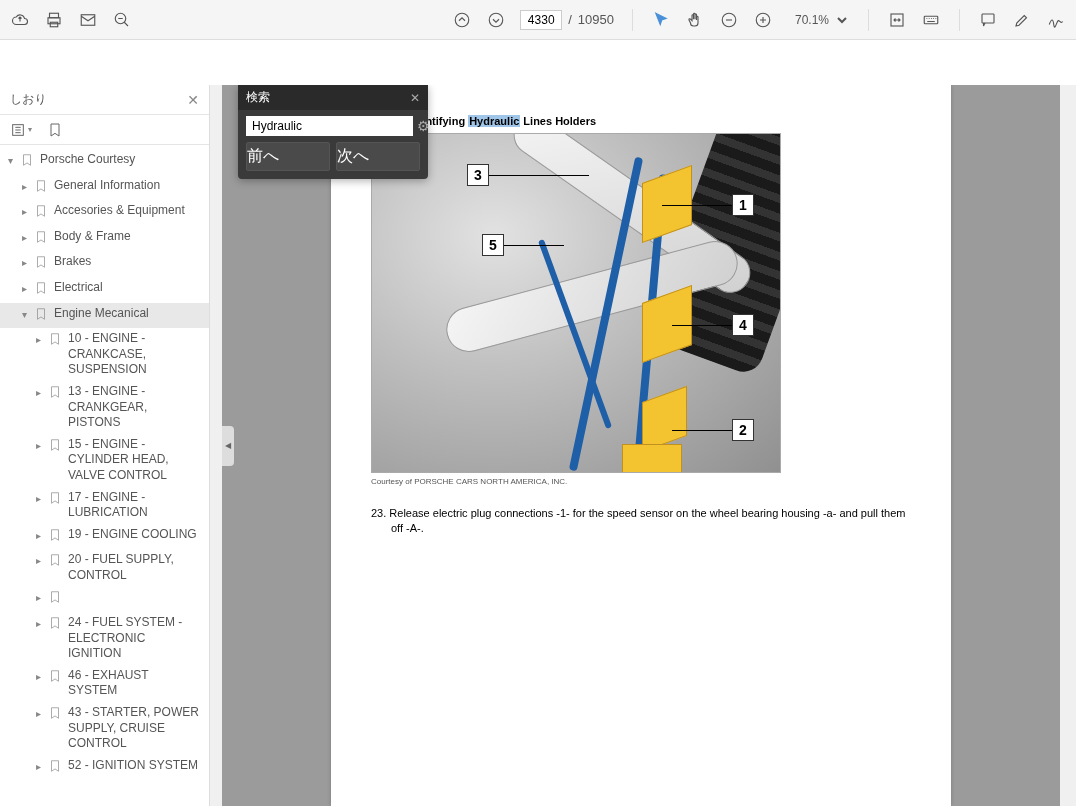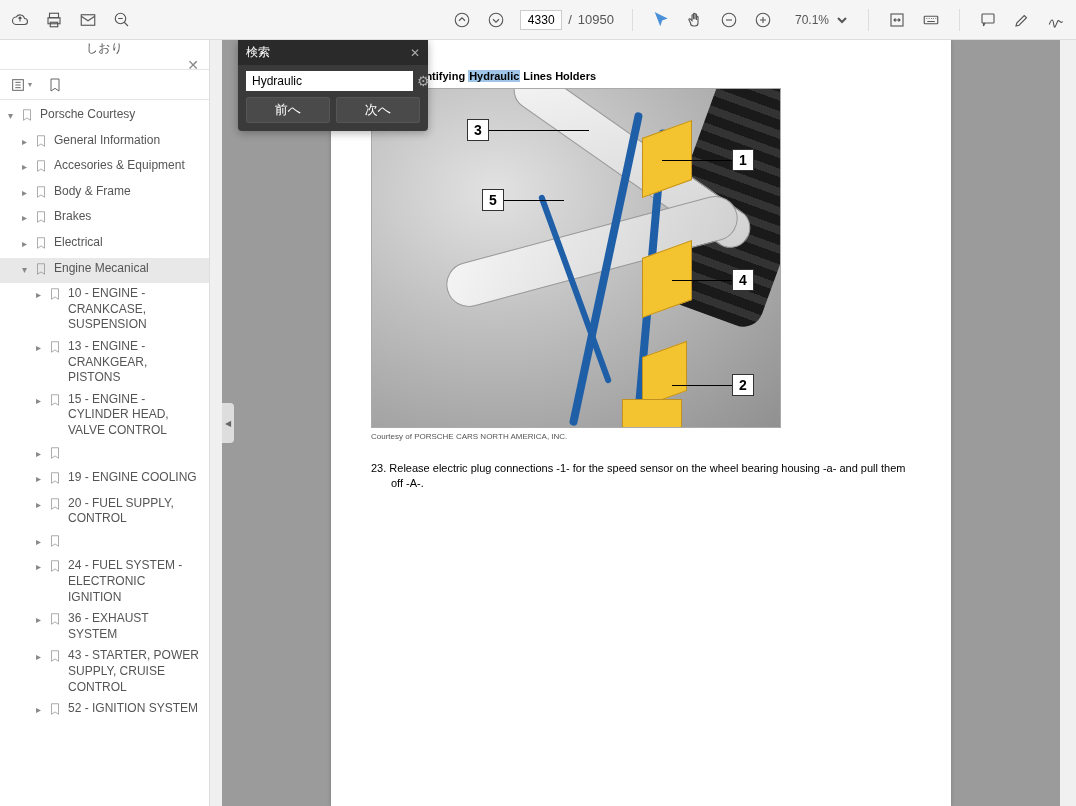--- a/index.html
+++ b/index.html
@@ -1,30 +1,30 @@
 <!DOCTYPE html>
 <html><head>
 <meta charset="utf-8">
 <style>
 * { box-sizing: border-box; margin: 0; padding: 0; }
 body { font-family: "Segoe UI", Arial, sans-serif; font-size: 12px; background: #fff; overflow: hidden; }
-.app { display: flex; flex-direction: column; width: 1076px; height: 806px; }
+.app { display: flex; flex-direction: column; width: 1076px; height: 806px; gap: 45px; }
 .toolbar { height: 40px; background: #f5f5f5; border-bottom: 1px solid #ddd; display: flex; align-items: center; padding: 0 10px; }
 .toolbar-left { display: flex; gap: 14px; align-items: center; }
 .toolbar-right { margin-left: auto; display: flex; gap: 14px; align-items: center; }
 .tb-icon { width: 20px; height: 20px; color: #555; cursor: pointer; display: flex; align-items: center; justify-content: center; }
 .tb-icon svg { width: 18px; height: 18px; stroke: #555; fill: none; stroke-width: 1.5; }
 .page-info { display: flex; align-items: center; gap: 6px; font-size: 13px; color: #555; }
 .page-input { width: 42px; height: 20px; font-size: 12px; text-align: center; border: 1px solid #ccc; }
 .zoom-select { font-size: 12px; color: #555; padding: 2px 4px; border: none; background: transparent; }
 .sep { width: 1px; height: 22px; background: #ddd; margin: 0 4px; }
 
 .main { display: flex; flex: 1; overflow: hidden; }
 .sidebar { width: 210px; background: #fff; border-right: 1px solid #ddd; display: flex; flex-direction: column; }
-.sidebar-header { height: 30px; display: flex; align-items: center; padding: 0 10px; border-bottom: 1px solid #e5e5e5; color: #555; font-size: 12px; flex-direction: column; }
+.sidebar-header { height: 30px; display: flex; align-items: center; padding: 0 10px; border-bottom: 1px solid #e5e5e5; color: #555; font-size: 12px; }
 .sidebar-header .close { margin-left: auto; cursor: pointer; font-size: 14px; color: #888; }
 .sidebar-tabs { height: 30px; display: flex; align-items: center; padding: 0 10px; gap: 12px; border-bottom: 1px solid #e5e5e5; }
 .sidebar-tab { width: 22px; height: 22px; display: flex; align-items: center; justify-content: center; cursor: pointer; }
 .sidebar-tab svg { width: 16px; height: 16px; stroke: #666; fill: none; stroke-width: 1.5; }
 .tree { flex: 1; overflow-y: auto; padding: 4px 0; }
 .tree-item { display: flex; align-items: flex-start; padding: 3px 8px; cursor: pointer; color: #555; font-size: 12px; line-height: 1.3; }
 .tree-item.selected { background: #e8e8e8; }
 .tree-chevron { width: 12px; flex-shrink: 0; color: #888; font-size: 10px; margin-top: 2px; }
 .tree-icon { width: 16px; flex-shrink: 0; margin-right: 4px; margin-top: 1px; }
 .tree-icon svg { width: 14px; height: 14px; stroke: #888; fill: none; stroke-width: 1.2; }
@@ -38,21 +38,21 @@
 .drag-handle { position: absolute; left: 0; top: 50%; transform: translateY(-50%); width: 12px; height: 40px; background: #ddd; border-radius: 0 4px 4px 0; display: flex; align-items: center; justify-content: center; cursor: pointer; z-index: 5; }
 .drag-handle::before { content: "◀"; font-size: 8px; color: #666; }
 
 .search-panel { position: absolute; left: 16px; top: 0; width: 190px; background: #3a3a3a; border-radius: 0 0 4px 4px; color: #fff; font-size: 12px; z-index: 10; box-shadow: 0 2px 8px rgba(0,0,0,0.3); }
 .search-header { display: flex; align-items: center; padding: 4px 8px; background: #2a2a2a; }
 .search-header .close { margin-left: auto; cursor: pointer; color: #aaa; }
 .search-input-row { padding: 6px 8px; display: flex; align-items: center; gap: 4px; }
 .search-input { flex: 1; background: #fff; color: #000; border: none; padding: 3px 6px; font-size: 12px; }
 .search-gear { color: #aaa; cursor: pointer; font-size: 14px; }
 .search-buttons { display: flex; gap: 6px; padding: 0 8px 8px; }
-.search-btn { flex: 1; background: #4a4a4a; color: #fff; border: 1px solid #555; padding: 3px 0; text-align: center; cursor: pointer; font-size: 13px; border-radius: 2px; }
+.search-btn { flex: 1; background: #4a4a4a; color: #fff; border: 1px solid #555; padding: 3px 0; text-align: left; cursor: pointer; font-size: 16px; border-radius: 2px; }
 
 .page-viewport { flex: 1; overflow: auto; display: flex; justify-content: center; padding: 0 20px; }
 .page { width: 620px; background: #fff; min-height: 100%; padding: 30px 40px; box-shadow: 0 0 4px rgba(0,0,0,0.2); }
 .fig-title { font-size: 11px; font-weight: bold; color: #000; margin-bottom: 6px; }
 .fig-title .hl { background: #9fc5e8; padding: 0 1px; }
 .fig-box { border: 1px solid #aaa; width: 410px; height: 340px; position: relative; margin-bottom: 4px; overflow: hidden; background: radial-gradient(ellipse at 30% 30%, #e2e2e2 0%, #c0c0c0 40%, #909090 100%); }
 .fig-credit { font-size: 8px; color: #555; margin-bottom: 20px; }
 .step-text { font-size: 11px; color: #000; line-height: 1.4; padding-left: 20px; text-indent: -20px; }
 
 
@@ -276,20 +276,21 @@
               <span class="tree-icon"><svg viewBox="0 0 24 24">
                   <path d="M6 3h12v18l-6-4-6 4z"></path>
                 </svg></span>
               <span class="tree-label">15 - ENGINE - CYLINDER HEAD, VALVE CONTROL</span>
             </div>
             <div class="tree-item indent-2">
               <span class="tree-chevron">▸</span>
               <span class="tree-icon"><svg viewBox="0 0 24 24">
                   <path d="M6 3h12v18l-6-4-6 4z"></path>
                 </svg></span>
+              <span class="tree-label">17 - ENGINE - LUBRICATION</span>
             </div>
             <div class="tree-item indent-2">
               <span class="tree-chevron">▸</span>
               <span class="tree-icon"><svg viewBox="0 0 24 24">
                   <path d="M6 3h12v18l-6-4-6 4z"></path>
                 </svg></span>
               <span class="tree-label">19 - ENGINE COOLING</span>
             </div>
             <div class="tree-item indent-2">
               <span class="tree-chevron">▸</span>
@@ -309,21 +310,21 @@
               <span class="tree-icon"><svg viewBox="0 0 24 24">
                   <path d="M6 3h12v18l-6-4-6 4z"></path>
                 </svg></span>
               <span class="tree-label">24 - FUEL SYSTEM - ELECTRONIC IGNITION</span>
             </div>
             <div class="tree-item indent-2">
               <span class="tree-chevron">▸</span>
               <span class="tree-icon"><svg viewBox="0 0 24 24">
                   <path d="M6 3h12v18l-6-4-6 4z"></path>
                 </svg></span>
-              <span class="tree-label">36 - EXHAUST SYSTEM</span>
+              <span class="tree-label">46 - EXHAUST SYSTEM</span>
             </div>
             <div class="tree-item indent-2">
               <span class="tree-chevron">▸</span>
               <span class="tree-icon"><svg viewBox="0 0 24 24">
                   <path d="M6 3h12v18l-6-4-6 4z"></path>
                 </svg></span>
               <span class="tree-label">43 - STARTER, POWER SUPPLY, CRUISE CONTROL</span>
             </div>
             <div class="tree-item indent-2">
               <span class="tree-chevron">▸</span>

